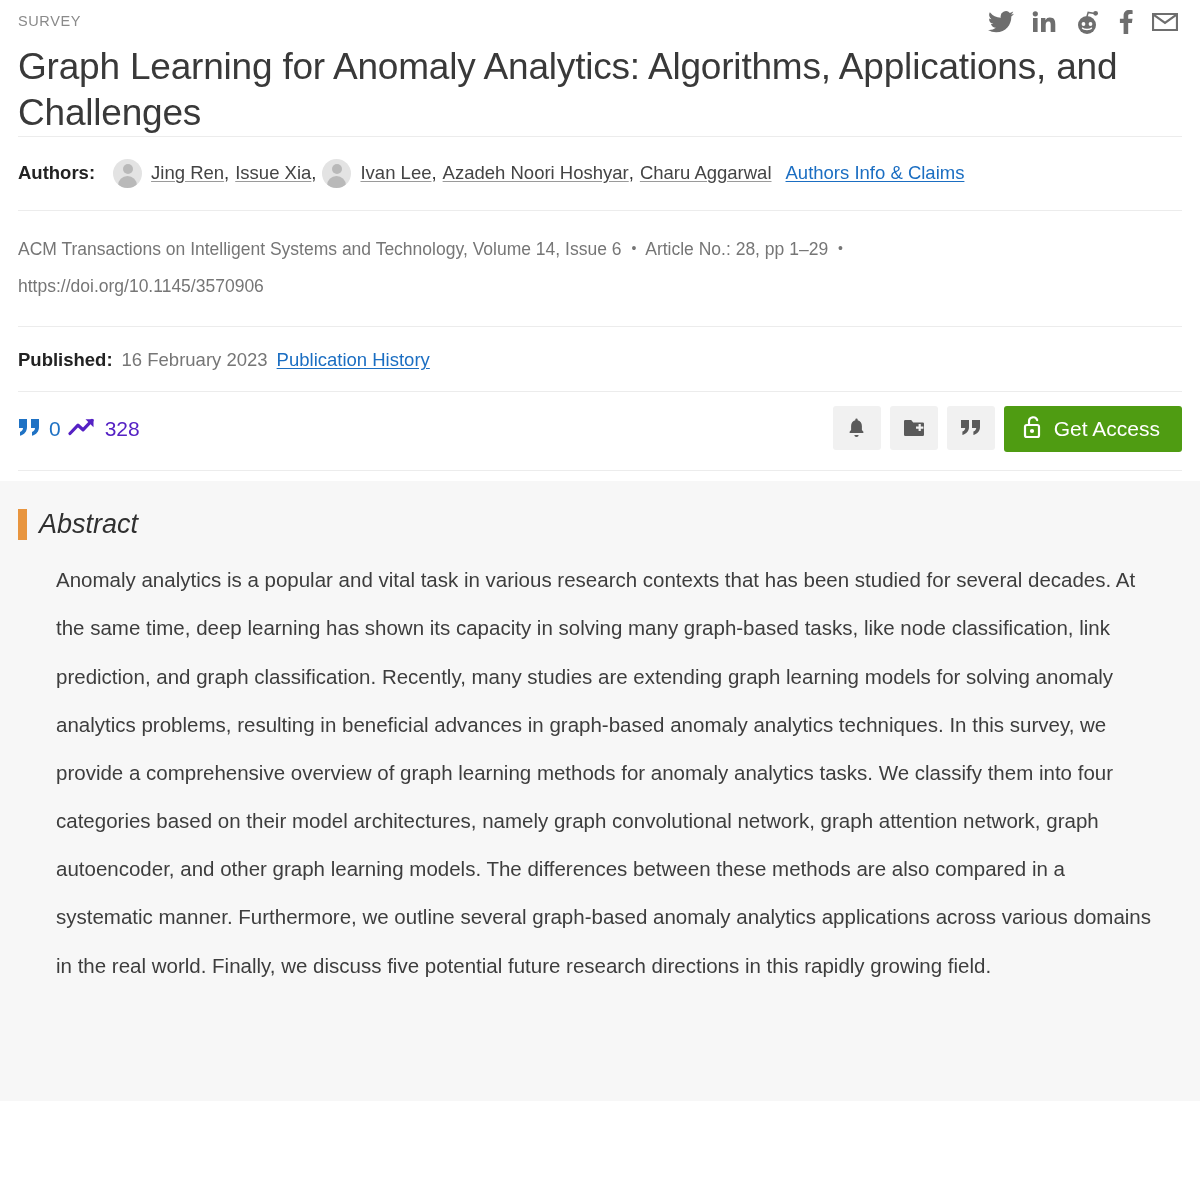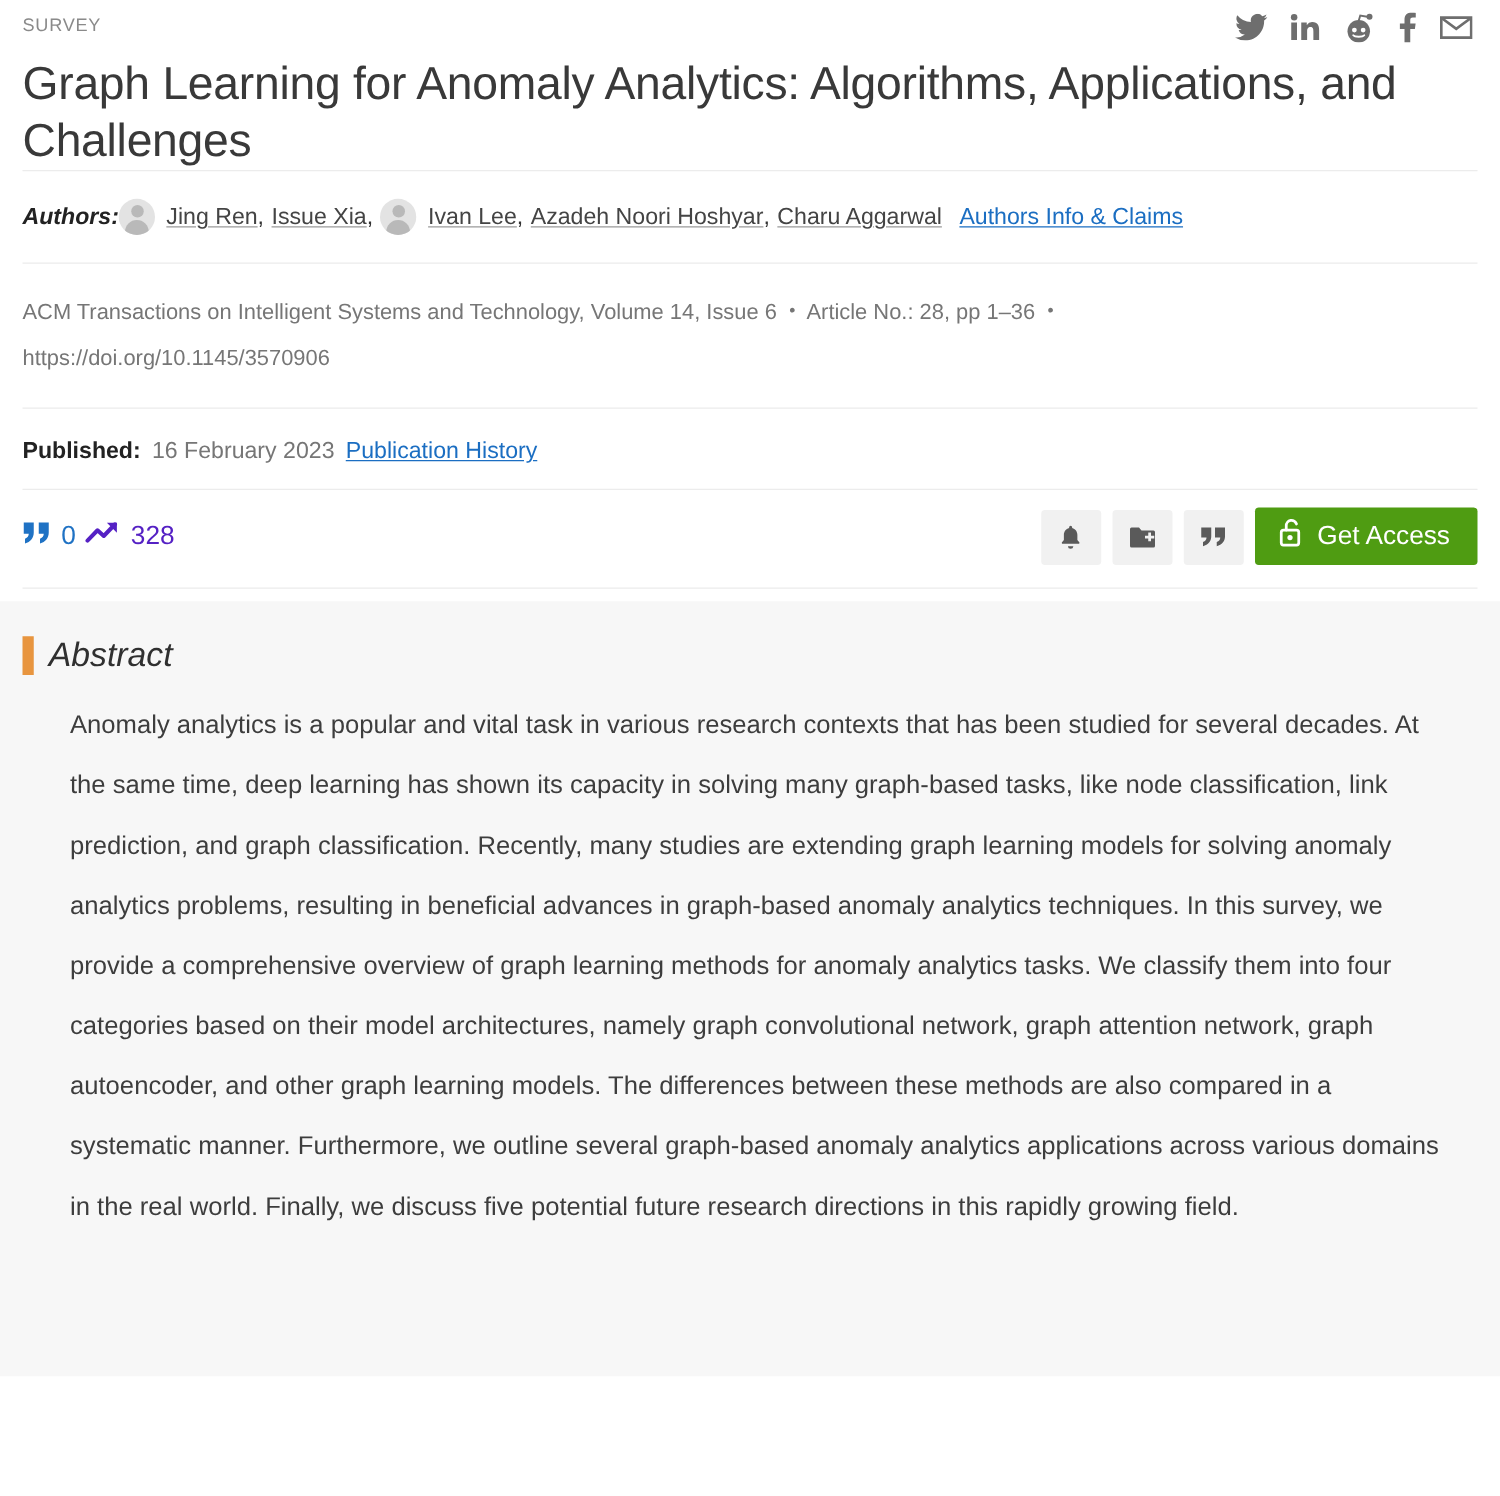--- a/index.html
+++ b/index.html
@@ -65,23 +65,22 @@
   .authors-row {
     display: flex;
     align-items: center;
     flex-wrap: wrap;
     padding: 22px 18px 22px 18px;
     font-size: 18.5px;
     color: #333;
   }
   .authors-label {
     font-weight: 700;
-    margin-right: 0;
+    margin-right: 18px;
     color: #222;
-    font-style: italic;
   }
   .avatar {
     width: 29px; height: 29px;
     border-radius: 50%;
     background: #e3e3e3;
     position: relative;
     margin: 0 9px 0 0;
     flex: none;
     overflow: hidden;
   }
@@ -167,21 +166,21 @@
   .metrics {
     display: flex;
     align-items: center;
     gap: 7px;
     font-size: 21px;
   }
   .metric { display: flex; align-items: center; gap: 7px; }
   .metric-cite-val { color: #1f72c4; }
   .metric-dl-val { color: #5521c4; }
 
-  .actions { display: flex; align-items: flex-end; gap: 9px; }
+  .actions { display: flex; align-items: flex-start; gap: 9px; }
   .icon-btn {
     width: 48px; height: 44px;
     background: #f1f1f1;
     border: none;
     border-radius: 3px;
     display: inline-flex;
     align-items: center;
     justify-content: center;
     cursor: pointer;
     padding: 0;
@@ -301,21 +300,21 @@
   </div>
 
   <hr class="rule">
 
   <div class="citation">
     <span>ACM Transactions on Intelligent Systems and Technology</span><span>,</span>
     <span>Volume 14</span><span>,</span>
     <span>Issue 6</span>
     <span class="dot">•</span>
     <span>Article No.: 28</span><span>,</span>
-    <span>pp 1–36</span>
+    <span>pp 1–29</span>
     <span class="dot">•</span>
     <span>https://doi.org/10.1145/3570906</span>
   </div>
 
   <hr class="rule">
 
   <div class="published-row">
     <span class="published-label">Published:</span>
     <span class="published-date">16 February 2023</span>
     <a class="pub-history">Publication History</a>

